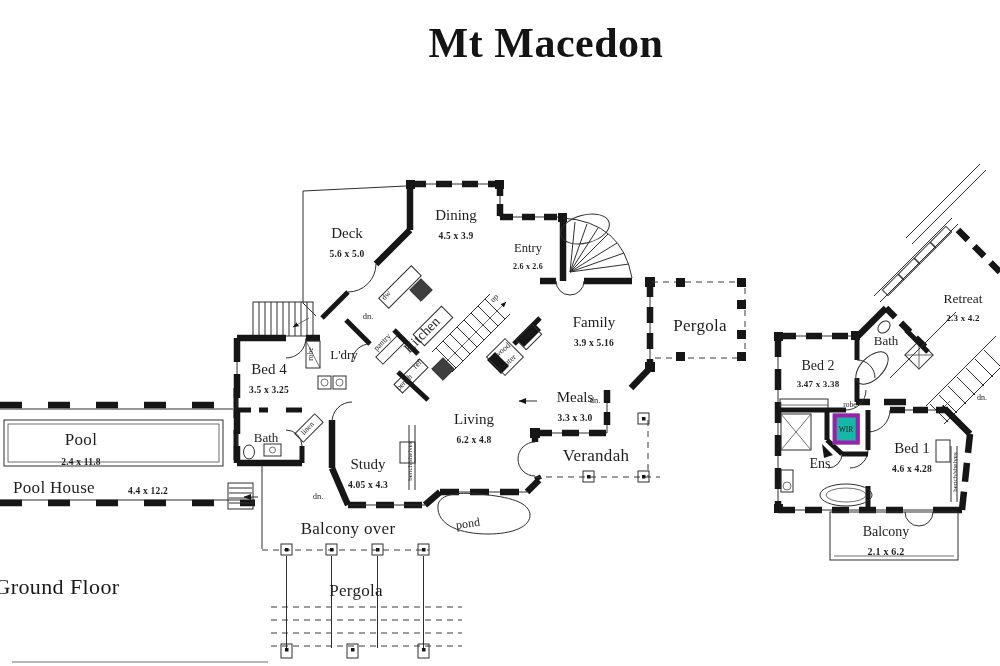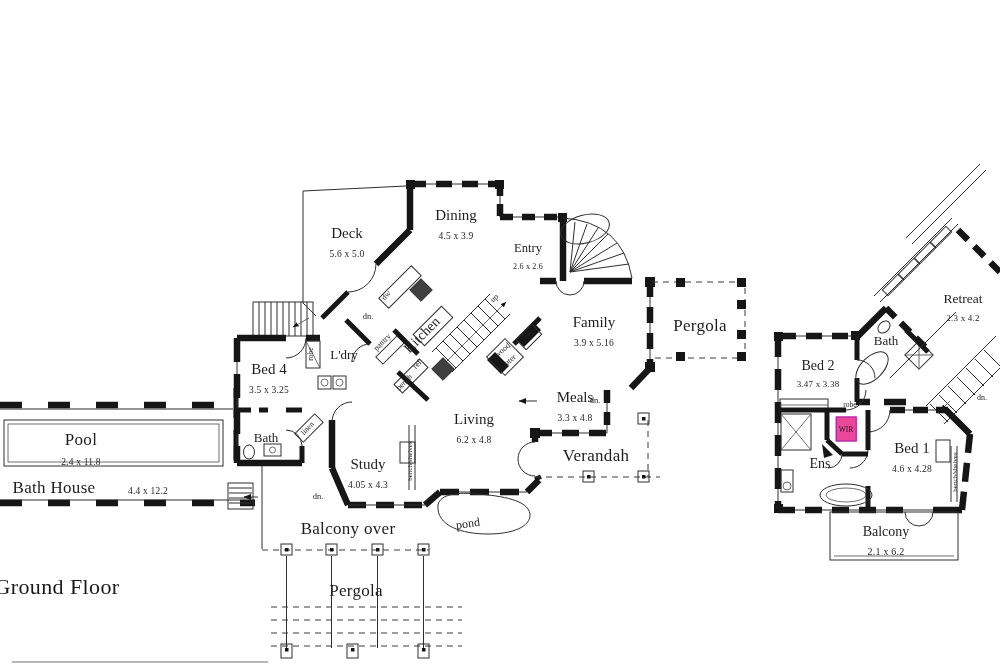--- a/index.html
+++ b/index.html
@@ -15,28 +15,28 @@
   .dash{fill:none;stroke:#3a3a3a;stroke-width:1;stroke-dasharray:6 5;}
   .fillb{fill:#161616;stroke:none;}
   .dark{fill:#3f3f3f;stroke:#161616;stroke-width:.8;}
   svg text{font-family:"Liberation Serif",serif;fill:#222222;}
   
   .lbl{position:absolute;transform:translate(-50%,-50%);text-align:center;white-space:nowrap;line-height:1.1;}
   .rname{font-size:15px;}
   .big .rname{font-size:17px;letter-spacing:.3px;}
   .med .rname{font-size:13px;}
   .sm .rname{font-size:12.5px;}
-  .rdims{font-size:9.5px;font-weight:400;margin-top:7px;letter-spacing:.2px;}
+  .rdims{font-size:9.5px;font-weight:700;margin-top:7px;letter-spacing:.2px;}
   .sm .rdims{font-size:8px;}
   .title{position:absolute;left:546px;top:16px;transform:translateX(-50%);text-align:center;
          font-size:42px;font-weight:600;letter-spacing:.5px;line-height:1.3;color:#141414;}
   .floor-lbl{position:absolute;transform:translate(-50%,-50%);font-size:22px;letter-spacing:.4px;color:#181818;}
   .tag{position:absolute;transform:translate(-50%,-50%);font-size:8.5px;white-space:nowrap;margin-left:48px;}
-  .wir-box{position:absolute;transform:translate(-50%,-50%);font-size:7.5px;border:1px solid #a21caf;
-           padding:7px 2px;background:#ec4899;}
+  .wir-box{position:absolute;transform:translate(-50%,-50%);font-size:7.5px;border:4px solid #a21caf;
+           padding:7px 2px;background:#14b8a6;}
   .pond-lbl{transform:translate(-50%,-50%) rotate(-8deg);font-size:12px;}
 </style>
 </head>
 <body>
 
 <div class="stage">
 
   <svg width="1000" height="666" viewBox="0 0 1000 666">
     <defs>
       <marker id="ah" markerWidth="8" markerHeight="7" refX="7" refY="3" orient="auto">
@@ -402,20 +402,21 @@
       <text transform="translate(504,352) rotate(-40)" text-anchor="middle">wood</text>
       <text transform="translate(509,364) rotate(-40)" text-anchor="middle">heater</text>
       <text transform="translate(529,337) rotate(-45)" text-anchor="middle" font-size="7">logs</text>
       <text transform="translate(309,430) rotate(-45)" text-anchor="middle" font-size="7.5">linen</text>
       <text transform="translate(412,461) rotate(-90)" text-anchor="middle" font-size="7">bench/shelves</text>
       <text transform="translate(957,472) rotate(-90)" text-anchor="middle" font-size="7">bench/shelves</text>
     </g>
   </svg>
 
   <div class="title">
+    <div>Mt Macedon</div>
   </div>
 
   <div class="floor-lbl" style="left:57px;top:587px">Ground Floor</div>
 
   <div class="lbl" style="left:347px;top:242px">
     <div class="rname">Deck</div>
     <div class="rdims">5.6 x 5.0</div>
   </div>
   <div class="lbl" style="left:456px;top:224px">
     <div class="rname">Dining</div>
@@ -434,42 +435,42 @@
   </div>
   <div class="lbl" style="left:269px;top:378px">
     <div class="rname">Bed 4</div>
     <div class="rdims">3.5 x 3.25</div>
   </div>
   <div class="lbl med" style="left:344px;top:355px">
     <div class="rname">L'dry</div>
   </div>
   <div class="lbl" style="left:575px;top:406px">
     <div class="rname">Meals</div>
-    <div class="rdims">3.3 x 4.8</div>
+    <div class="rdims">3.3 x 3.0</div>
   </div>
   <div class="lbl" style="left:474px;top:428px">
     <div class="rname">Living</div>
     <div class="rdims">6.2 x 4.8</div>
   </div>
   <div class="lbl" style="left:368px;top:473px">
     <div class="rname">Study</div>
     <div class="rdims">4.05 x 4.3</div>
   </div>
   <div class="lbl big" style="left:596px;top:456px">
     <div class="rname">Verandah</div>
   </div>
   <div class="lbl med" style="left:266px;top:438px">
     <div class="rname">Bath</div>
   </div>
   <div class="lbl big" style="left:81px;top:449px">
     <div class="rname">Pool</div>
     <div class="rdims">2.4 x 11.8</div>
   </div>
   <div class="lbl big" style="left:54px;top:488px">
-    <div class="rname">Bath House</div>
+    <div class="rname">Pool House</div>
   </div>
   <div class="lbl" style="left:148px;top:488px">
     <div class="rdims">4.4 x 12.2</div>
   </div>
   <div class="lbl big" style="left:348px;top:529px">
     <div class="rname">Balcony over</div>
   </div>
   <div class="lbl pond-lbl" style="left:468px;top:524px">
     <span>pond</span>
   </div>

